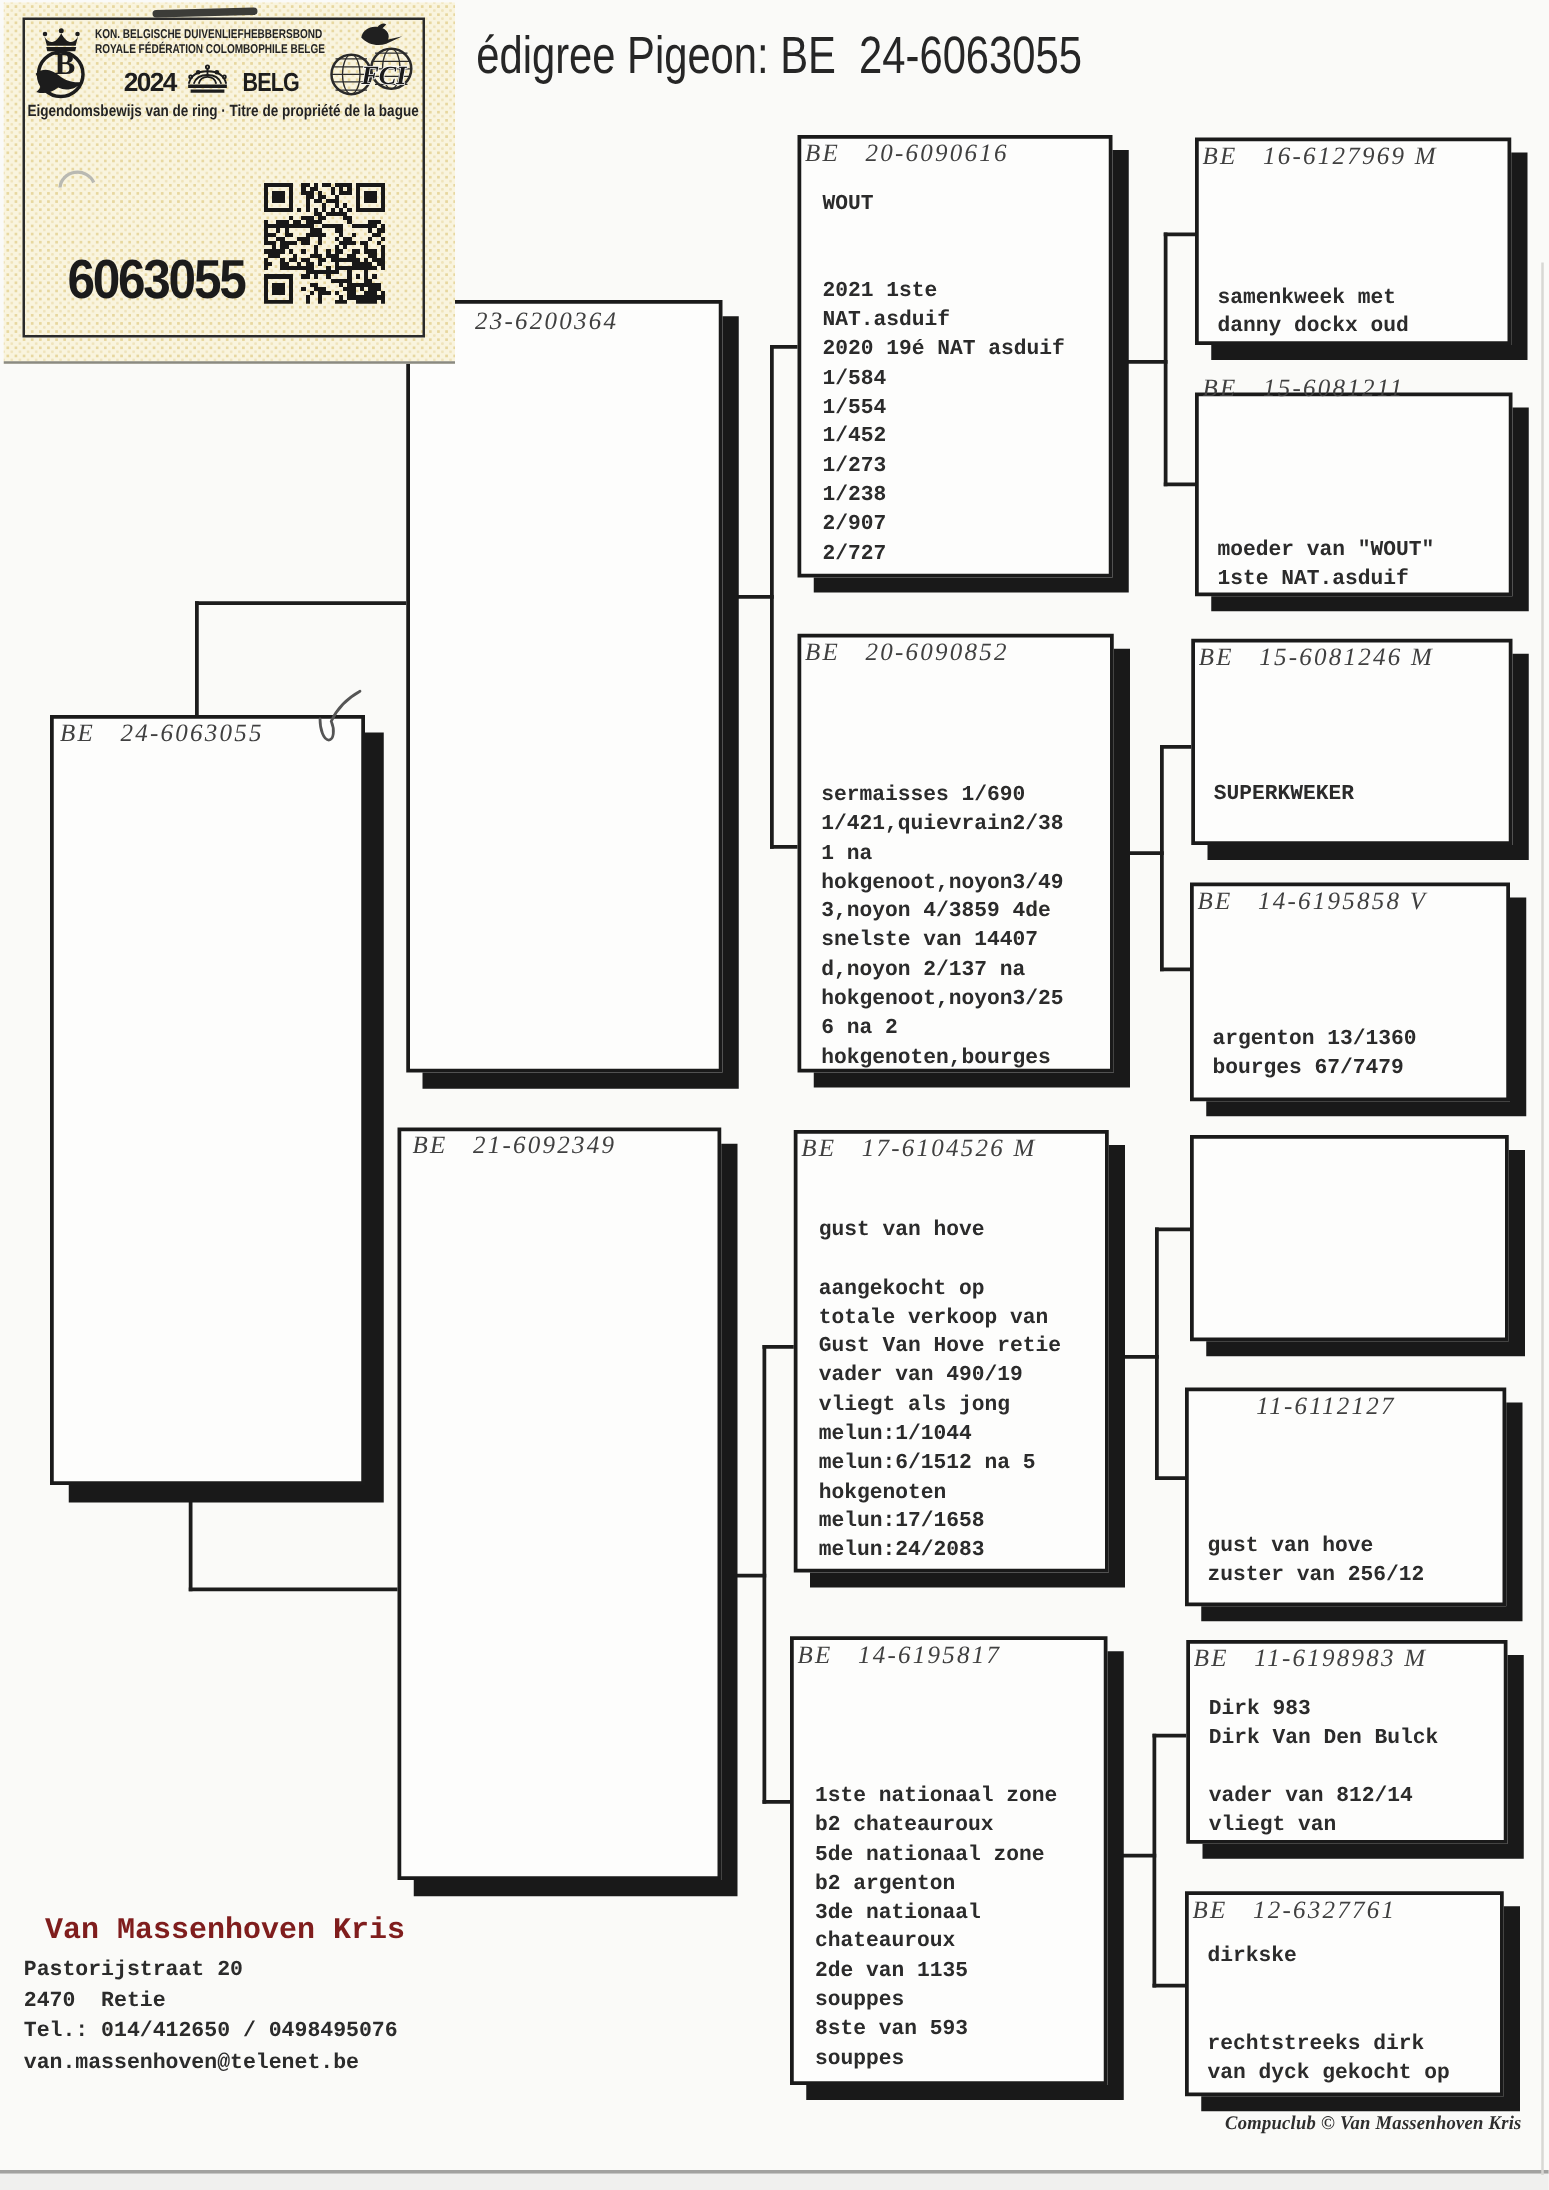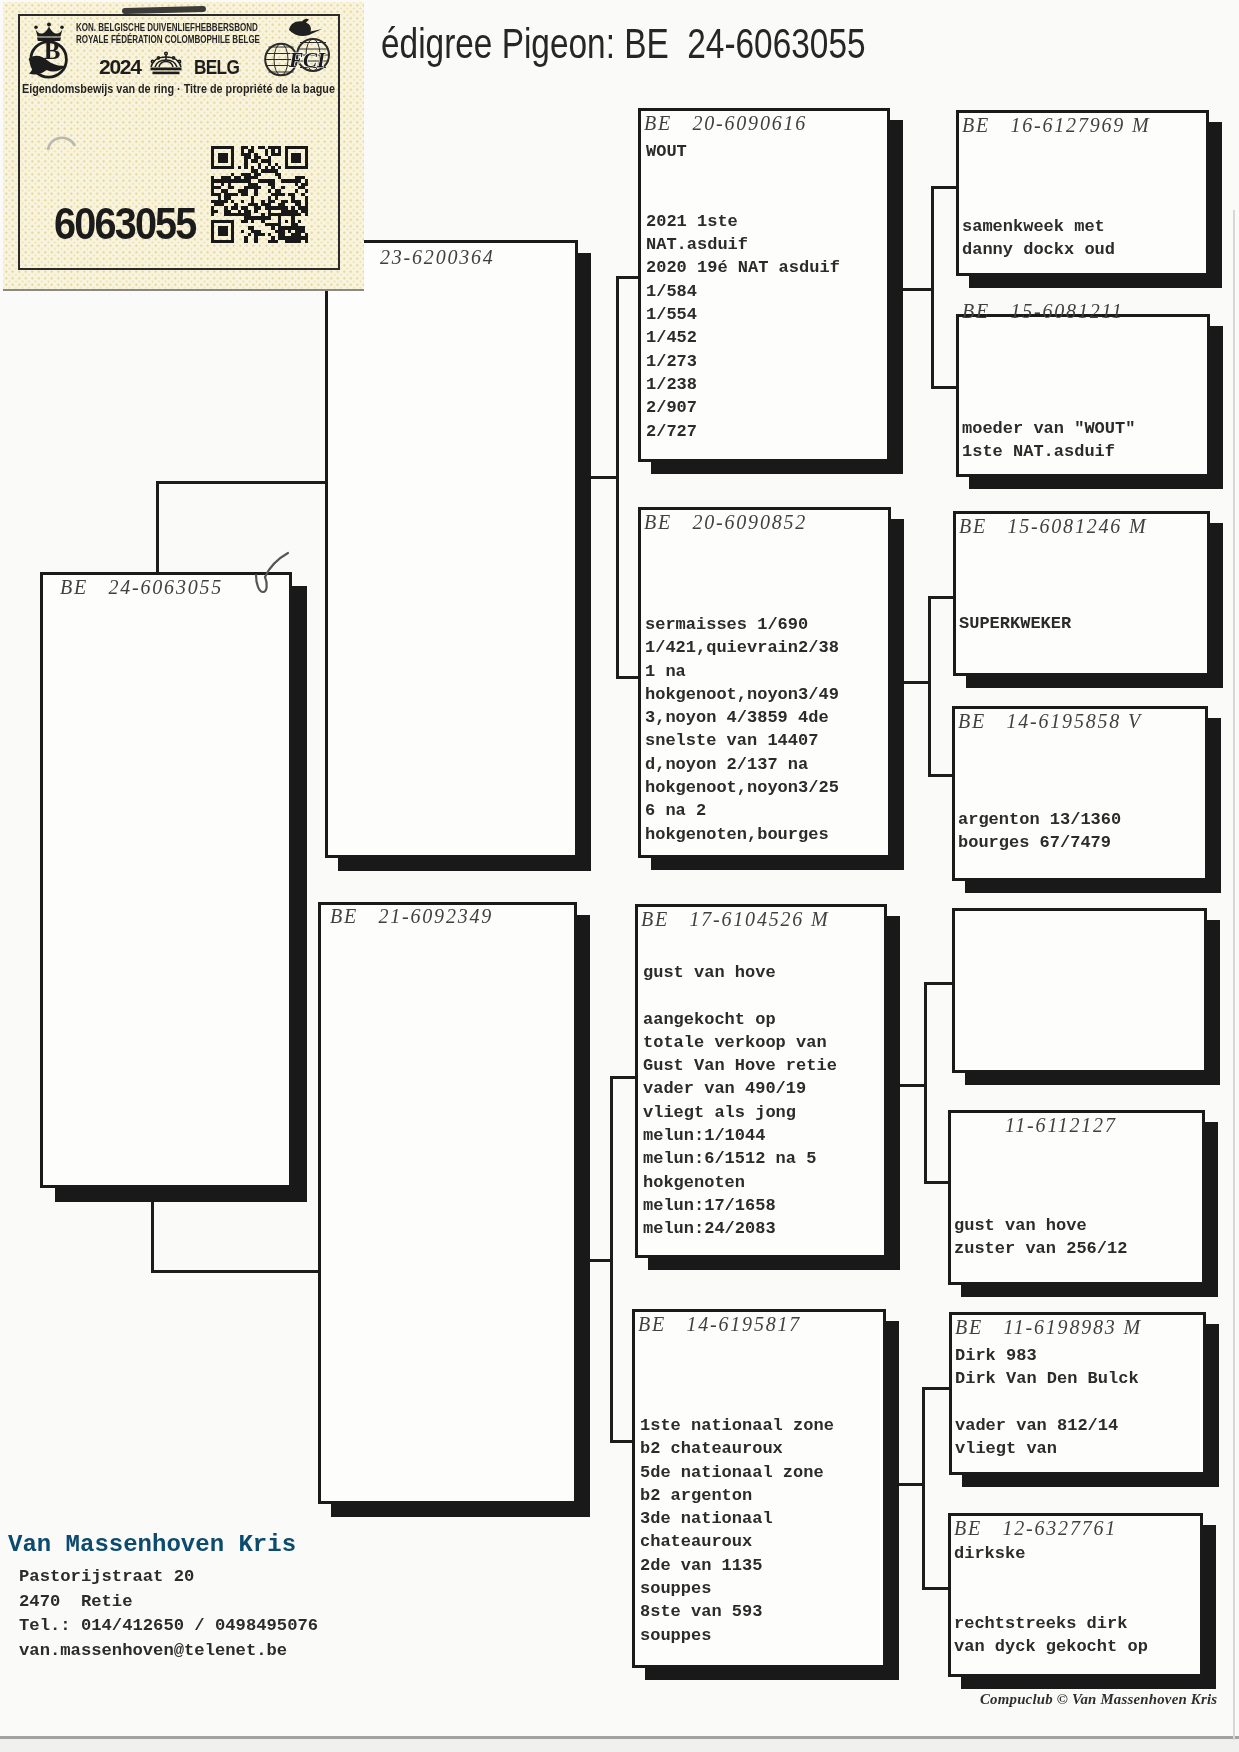--- a/index.html
+++ b/index.html
@@ -1,20 +1,20 @@
 <!DOCTYPE html>
 <html><head><meta charset="utf-8"><title>Pedigree</title>
 <style>
 html,body{margin:0;padding:0}
 body{width:1239px;height:1752px;position:relative;background:#fafaf8;overflow:hidden;
  font-family:"Liberation Sans",sans-serif}
 .box{position:absolute;background:#fdfdfc;border:3px solid #1a1a1a;box-sizing:border-box}
 .ln{position:absolute;background:#1c1c1c}
 .hdr{position:absolute;font:italic 400 20px "Liberation Serif",serif;color:#404040;letter-spacing:1.8px;white-space:pre}
-.txt{position:absolute;margin:0;font:700 17px/23.3px "Liberation Mono",monospace;color:#2b2b2b;letter-spacing:0}
+.txt{position:absolute;margin:12px;font:700 17px/23.3px "Liberation Mono",monospace;color:#2b2b2b;letter-spacing:0}
 </style></head><body>
 
 <div class="ln" style="left:156px;top:481px;width:3px;height:91px"></div>
 
 <div class="ln" style="left:156px;top:481px;width:170px;height:3px"></div>
 
 <div class="ln" style="left:151px;top:1188px;width:3px;height:85px"></div>
 
 <div class="ln" style="left:151px;top:1270px;width:168px;height:3px"></div>
 
@@ -89,21 +89,21 @@
 <div class="box" style="left:952px;top:706px;width:256px;height:175px;box-shadow:13px 12px 0 0 #191919"></div>
 
 <div class="box" style="left:952px;top:908px;width:255px;height:165px;box-shadow:13px 12px 0 0 #191919"></div>
 
 <div class="box" style="left:948px;top:1110px;width:257px;height:175px;box-shadow:13px 12px 0 0 #191919"></div>
 
 <div class="box" style="left:949px;top:1312px;width:257px;height:163px;box-shadow:13px 12px 0 0 #191919"></div>
 
 <div class="box" style="left:948px;top:1513px;width:255px;height:164px;box-shadow:13px 12px 0 0 #191919"></div>
 
-<div class="hdr" style="left:60px;top:576px">BE&nbsp;&nbsp;&nbsp;24-6063055</div>
+<div class="hdr" style="left:48px;top:576px">BE&nbsp;&nbsp;&nbsp;24-6063055</div>
 
 <div class="hdr" style="left:380px;top:246px">23-6200364</div>
 
 <div class="hdr" style="left:330px;top:905px">BE&nbsp;&nbsp;&nbsp;21-6092349</div>
 
 <div class="hdr" style="left:644px;top:112px">BE&nbsp;&nbsp;&nbsp;20-6090616</div>
 
 <div class="hdr" style="left:644px;top:511px">BE&nbsp;&nbsp;&nbsp;20-6090852</div>
 
 <div class="hdr" style="left:641px;top:908px">BE&nbsp;&nbsp;&nbsp;17-6104526&nbsp;M</div>
@@ -459,21 +459,21 @@
       <rect x="10" y="28" width="1" height="1"></rect>
       <rect x="13" y="28" width="1" height="1"></rect>
       <rect x="17" y="28" width="3" height="1"></rect>
       <rect x="22" y="28" width="5" height="1"></rect>
       <rect x="28" y="28" width="1" height="1"></rect>
     </g>
   </svg>
 <svg style="position:absolute;left:250px;top:548px" width="44" height="50" viewBox="0 0 44 50">
     <path d="M6 27 C6 36 9 44 13 44 C17 44 18 36 15 29 C20 18 29 10 38 5" fill="none" stroke="#555555" stroke-width="2.2" stroke-linecap="round"></path>
   </svg>
-<div style="position:absolute;left:8px;top:1531px;font:700 24px 'Liberation Mono',monospace;color:#0c4a6e;white-space:pre">Van Massenhoven Kris</div>
+<div style="position:absolute;left:36px;top:1531px;font:700 24px 'Liberation Mono',monospace;color:#7f1d1d;white-space:pre">Van Massenhoven Kris</div>
 
 <pre style="position:absolute;left:19px;top:1565px;margin:0;font:700 17.2px/24.6px 'Liberation Mono',monospace;color:#2b2b2b">Pastorijstraat 20
 2470  Retie
 Tel.: 014/412650 / 0498495076
 van.massenhoven@telenet.be</pre>
 
 <div style="position:absolute;left:980px;top:1690px;font:italic 700 15.5px 'Liberation Serif',serif;color:#2e2e2e;letter-spacing:0.2px;transform:scaleX(0.96);transform-origin:0 0">Compuclub © Van Massenhoven Kris</div>
 
 <div style="position:absolute;left:0px;top:1736px;width:1239px;height:3px;background:#a2a2a0"></div>
 

